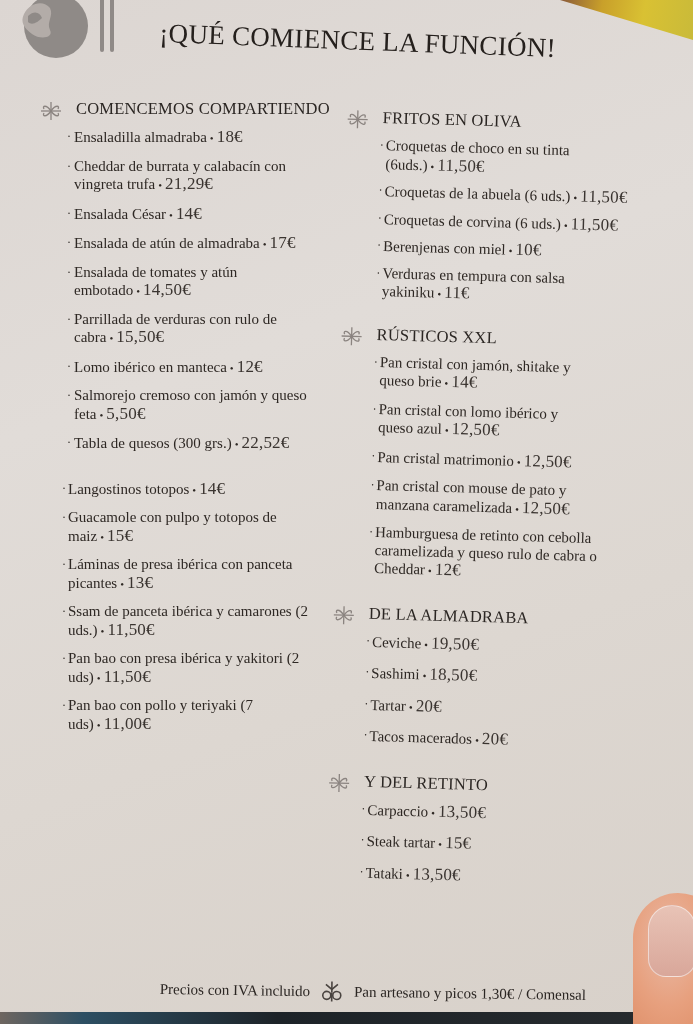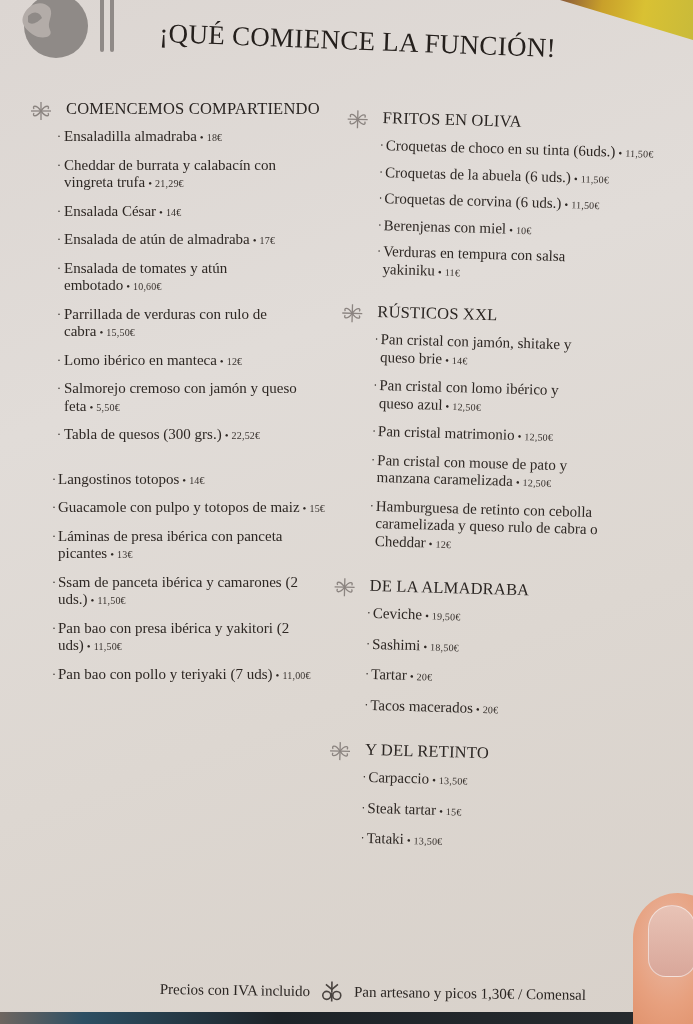--- a/index.html
+++ b/index.html
@@ -28,38 +28,38 @@
     }
     .title {
       position: absolute; left: 160px; top: 18px;
       font-size: 27px; letter-spacing: 0.3px; color: #25201d;
       transform: rotate(2.2deg); transform-origin: left top;
       white-space: nowrap;
     }
     .col {
       position: absolute;
     }
-    .col-left { left: 28px; top: 100px; width: 300px; }
+    .col-left { left: 38px; top: 100px; width: 300px; }
     .col-right { left: 345px; top: 108px; width: 320px; transform: rotate(1.6deg); transform-origin: left top; }
     .section { margin-bottom: 20px; }
     .section-head {
       display: flex; align-items: flex-start; gap: 12px;
       font-size: 16.5px; letter-spacing: 0.2px; line-height: 17px;
       margin-bottom: 6px; color: #2b2623;
     }
     .ornament { width: 26px; height: 22px; flex: 0 0 26px; color: #8b8480; }
     .item {
       position: relative; padding-left: 36px; font-size: 15px; line-height: 17.5px;
       margin-bottom: 10px; color: #2e2824;
     }
     .item .dot {
       position: absolute; left: 29px; top: 0; font-size: 12px;
     }
     .item .price {
-      font-size: 10px; letter-spacing: 0.2px; color: #3a3430;
+      font-size: 17px; letter-spacing: 0.2px; color: #3a3430;
     }
     .item .sep { font-size: 11px; margin: 0 3px; }
     .col-right .item { padding-left: 42px; }
     .col-right .item .dot { left: 36px; }
     .footer {
       position: absolute; left: 160px; top: 978px; width: 460px;
       font-size: 15px; color: #2b2623; white-space: nowrap;
       display: flex; align-items: center; gap: 10px;
       transform: rotate(0.8deg); transform-origin: left top;
     }
@@ -106,21 +106,21 @@
               <path d="M13 11 C 8 18, 4 16, 6 13"></path>
               <path d="M13 11 C 18 18, 22 16, 20 13"></path>
             </g>
           </svg>
         <span>COMENCEMOS COMPARTIENDO</span>
       </div>
       <div class="item"><span class="dot">·</span><span>Ensaladilla almadraba</span><span class="sep">•</span><span class="price">18€</span></div>
       <div class="item"><span class="dot">·</span><span>Cheddar de burrata y calabacín con vingreta trufa</span><span class="sep">•</span><span class="price">21,29€</span></div>
       <div class="item"><span class="dot">·</span><span>Ensalada César</span><span class="sep">•</span><span class="price">14€</span></div>
       <div class="item"><span class="dot">·</span><span>Ensalada de atún de almadraba</span><span class="sep">•</span><span class="price">17€</span></div>
-      <div class="item"><span class="dot">·</span><span>Ensalada de tomates y atún embotado</span><span class="sep">•</span><span class="price">10,60€</span></div>
+      <div class="item"><span class="dot">·</span><span>Ensalada de tomates y atún embotado</span><span class="sep">•</span><span class="price">14,50€</span></div>
       <div class="item"><span class="dot">·</span><span>Parrillada de verduras con rulo de cabra</span><span class="sep">•</span><span class="price">15,50€</span></div>
       <div class="item"><span class="dot">·</span><span>Lomo ibérico en manteca</span><span class="sep">•</span><span class="price">12€</span></div>
       <div class="item"><span class="dot">·</span><span>Salmorejo cremoso con jamón y queso feta</span><span class="sep">•</span><span class="price">5,50€</span></div>
       <div class="item"><span class="dot">·</span><span>Tabla de quesos (300 grs.)</span><span class="sep">•</span><span class="price">22,52€</span></div>
     </div>
 
     <div class="section" style="margin-top:26px;">
       <div class="item" style="padding-left:30px;"><span class="dot" style="left:24px;">·</span><span>Langostinos totopos</span><span class="sep">•</span><span class="price">14€</span></div>
       <div class="item" style="padding-left:30px;"><span class="dot" style="left:24px;">·</span><span>Guacamole con pulpo y totopos de maiz</span><span class="sep">•</span><span class="price">15€</span></div>
       <div class="item" style="padding-left:30px;"><span class="dot" style="left:24px;">·</span><span>Láminas de presa ibérica con panceta picantes</span><span class="sep">•</span><span class="price">13€</span></div>

